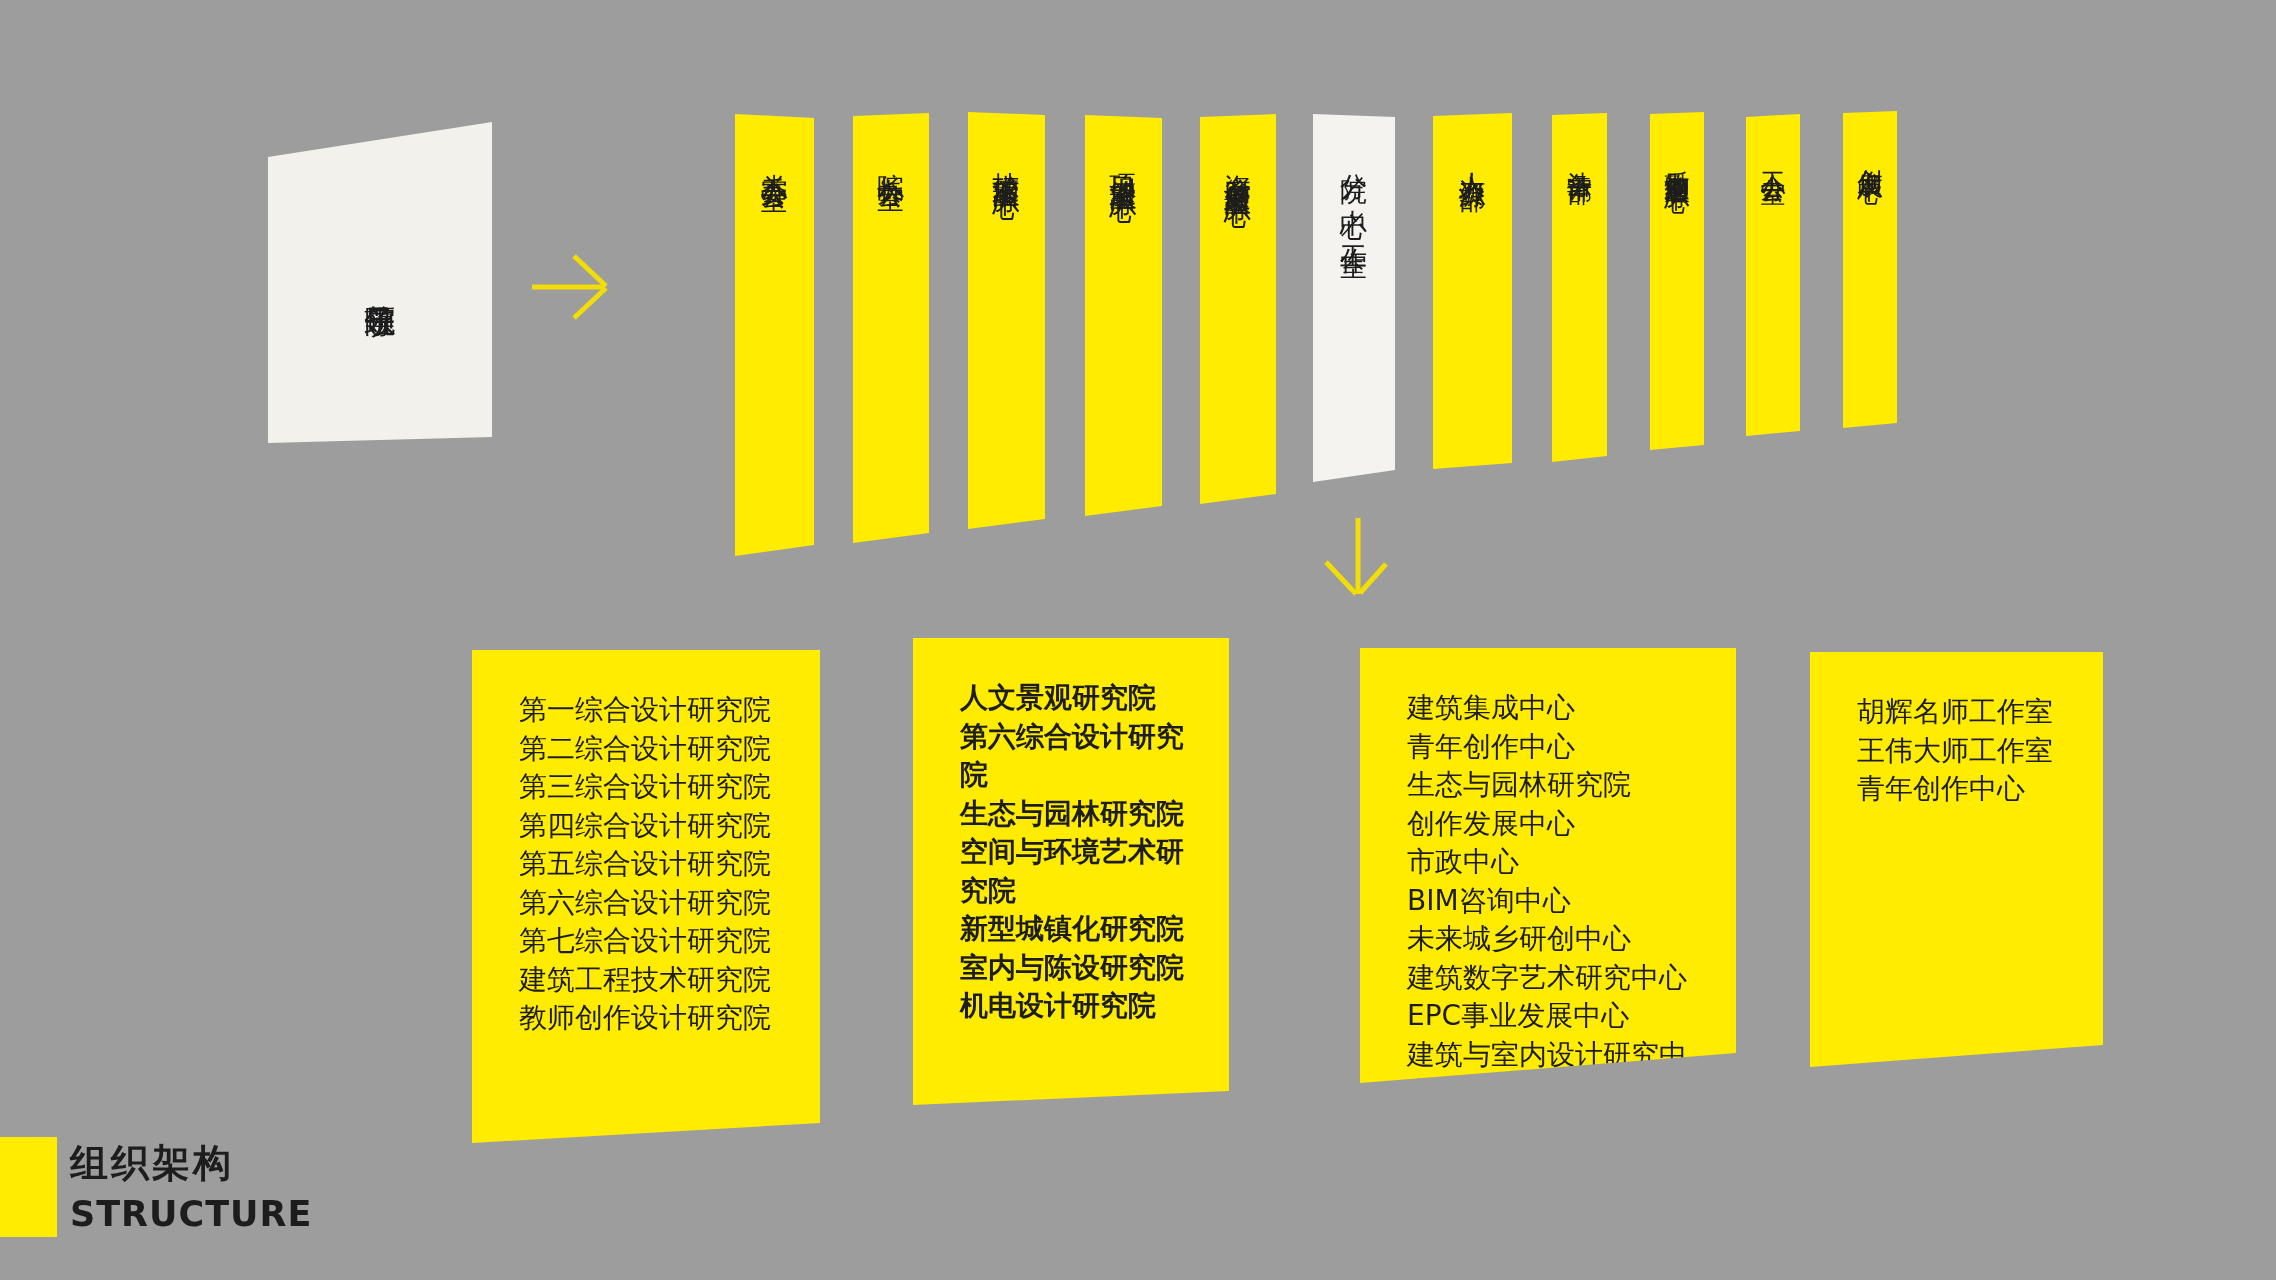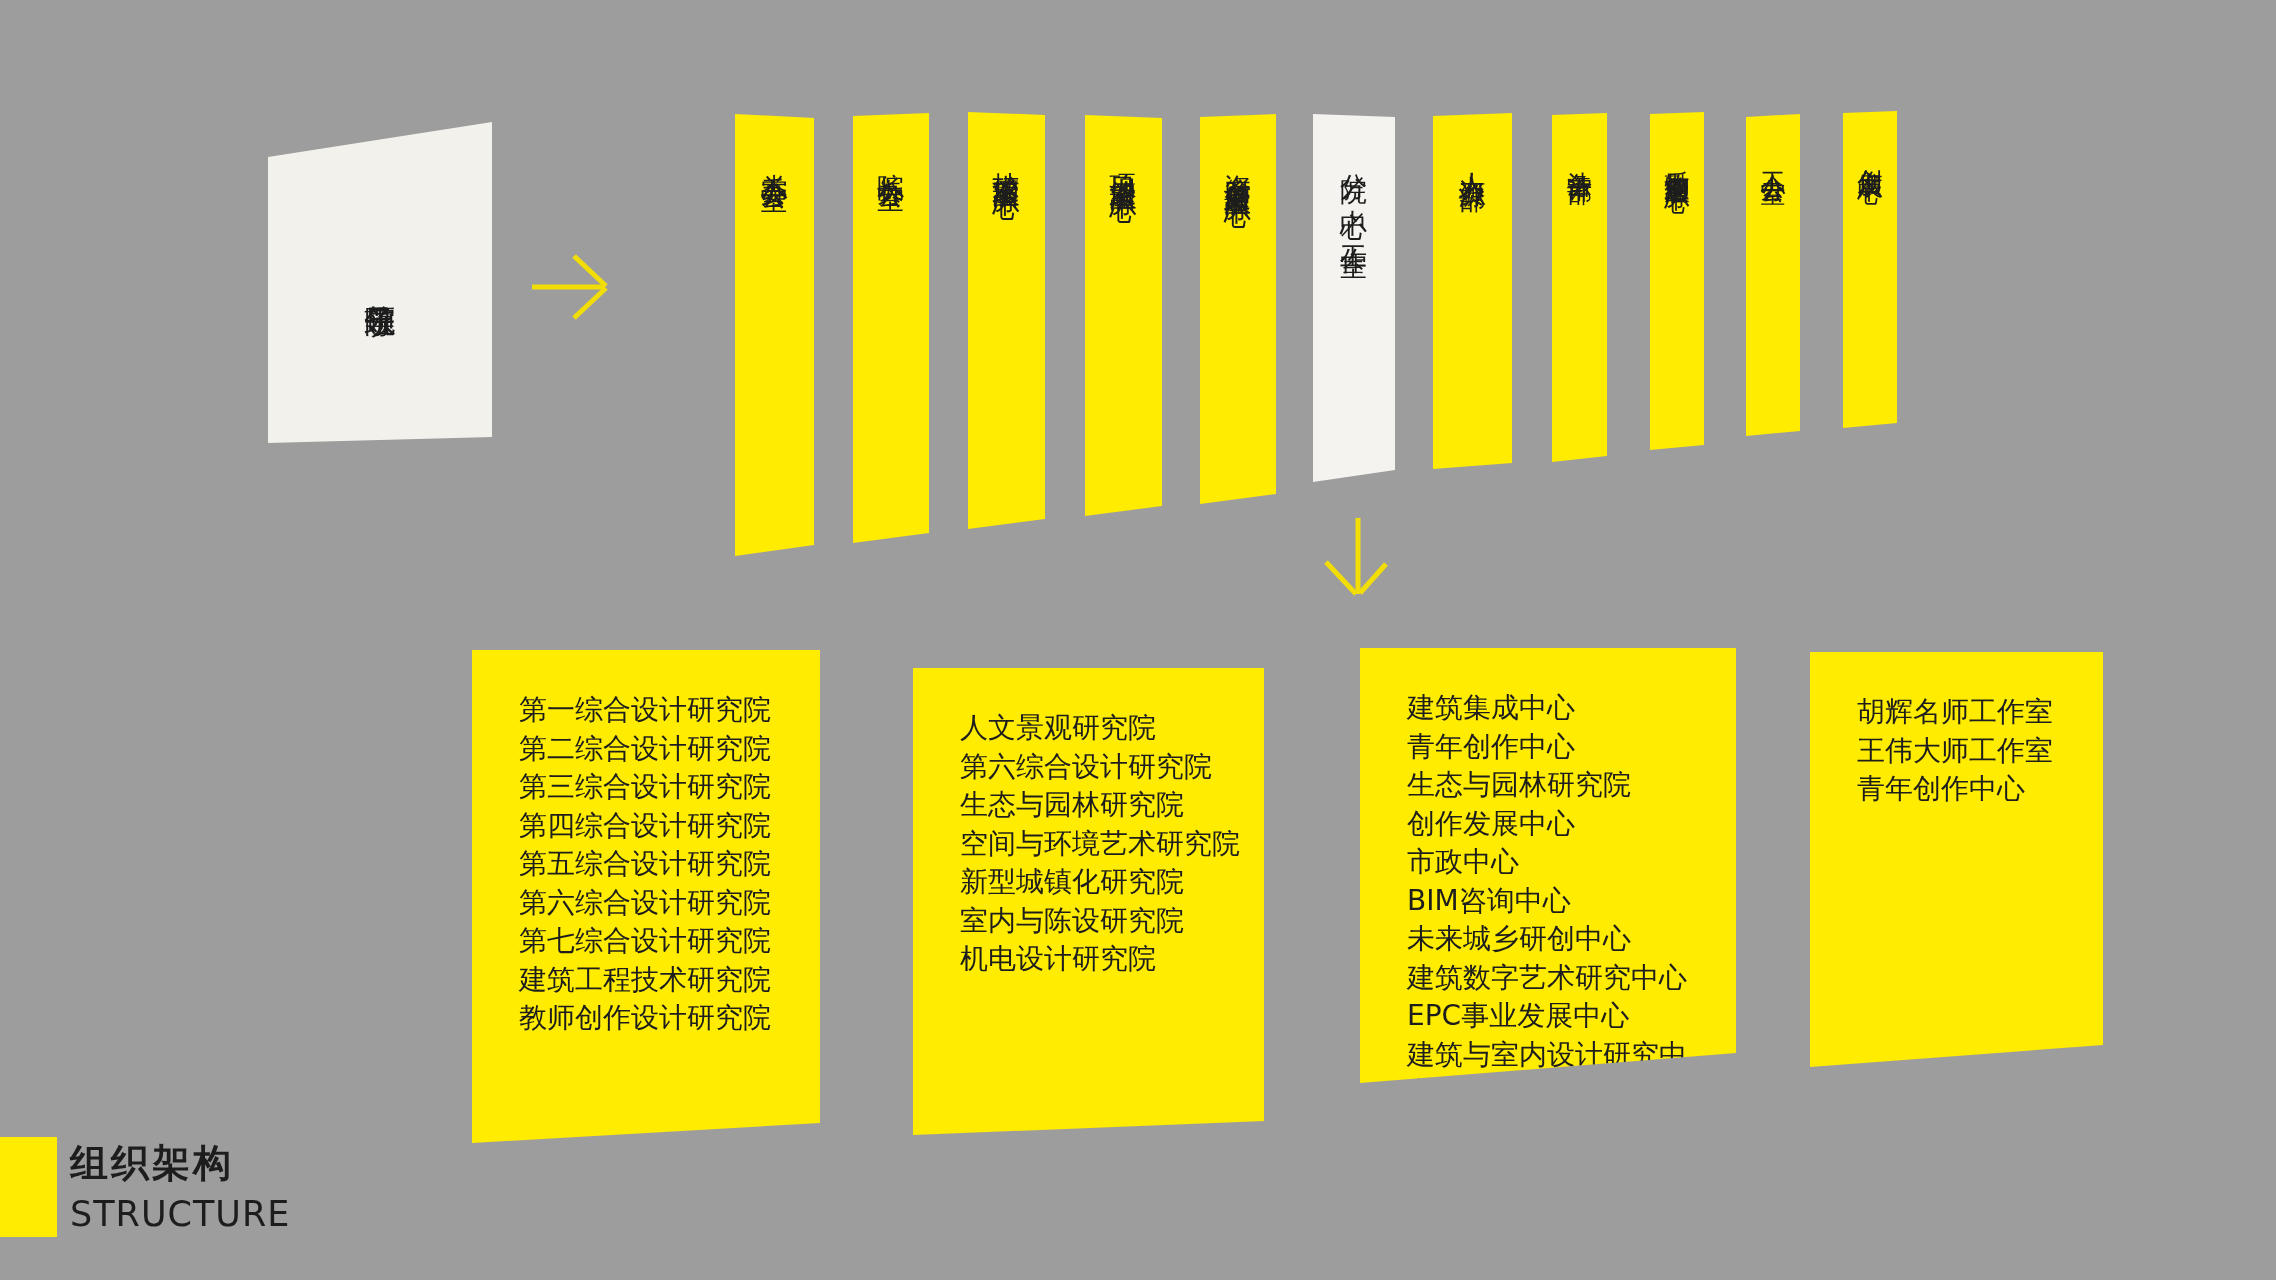--- a/index.html
+++ b/index.html
@@ -32,32 +32,32 @@
   .banner.white{background:#f4f3ef;}
   .banner.narrow .vtext{font-size:25px;letter-spacing:2px;}
   
   .gbox{
     position:absolute;background:#ffec00;box-sizing:border-box;
     padding:28px 10px 0 34px;
     filter:drop-shadow(-8px 10px 8px rgba(40,40,40,.18));
   }
   .gbox ul{list-style:none;margin:13px;padding:0;font-size:28px;line-height:38.5px;}
   .g1{left:472px;top:650px;width:348px;height:493px;clip-path:polygon(0 0,100% 0,100% 473px,0 100%);}
-  .g2{left:913px;top:668px;width:351px;height:467px;clip-path:polygon(0 0,100% 0,100% 453px,0 100%);}
+  .g2{left:913px;top:638px;width:316px;height:467px;clip-path:polygon(0 0,100% 0,100% 453px,0 100%);font-weight:bold;}
   .g3{left:1360px;top:648px;width:376px;height:435px;clip-path:polygon(0 0,100% 0,100% 405px,0 100%);}
   .g4{left:1810px;top:652px;width:293px;height:415px;clip-path:polygon(0 0,100% 0,100% 393px,0 100%);}
   
   .arrow{position:absolute;}
   .arrow line{stroke:#f2de06;stroke-width:5;stroke-linecap:butt;}
   #right-arrow{left:528px;top:252px;}
   #down-arrow{left:1322px;top:516px;}
   
   #title-square{position:absolute;left:0;top:1137px;width:57px;height:100px;background:#ffec00;}
   #title-zh{position:absolute;left:70px;top:1138px;font-size:38px;font-weight:700;letter-spacing:3px;}
-  #title-en{position:absolute;left:70px;top:1194px;font-size:35px;font-weight:400;letter-spacing:1px;}
+  #title-en{position:absolute;left:70px;top:1194px;font-size:35px;font-weight:700;letter-spacing:1px;}
 </style>
 </head>
 <body>
 
 <div id="stage">
 
   <div id="root-box">
     <span class="vtext">院领导班子</span>
   </div>
 

